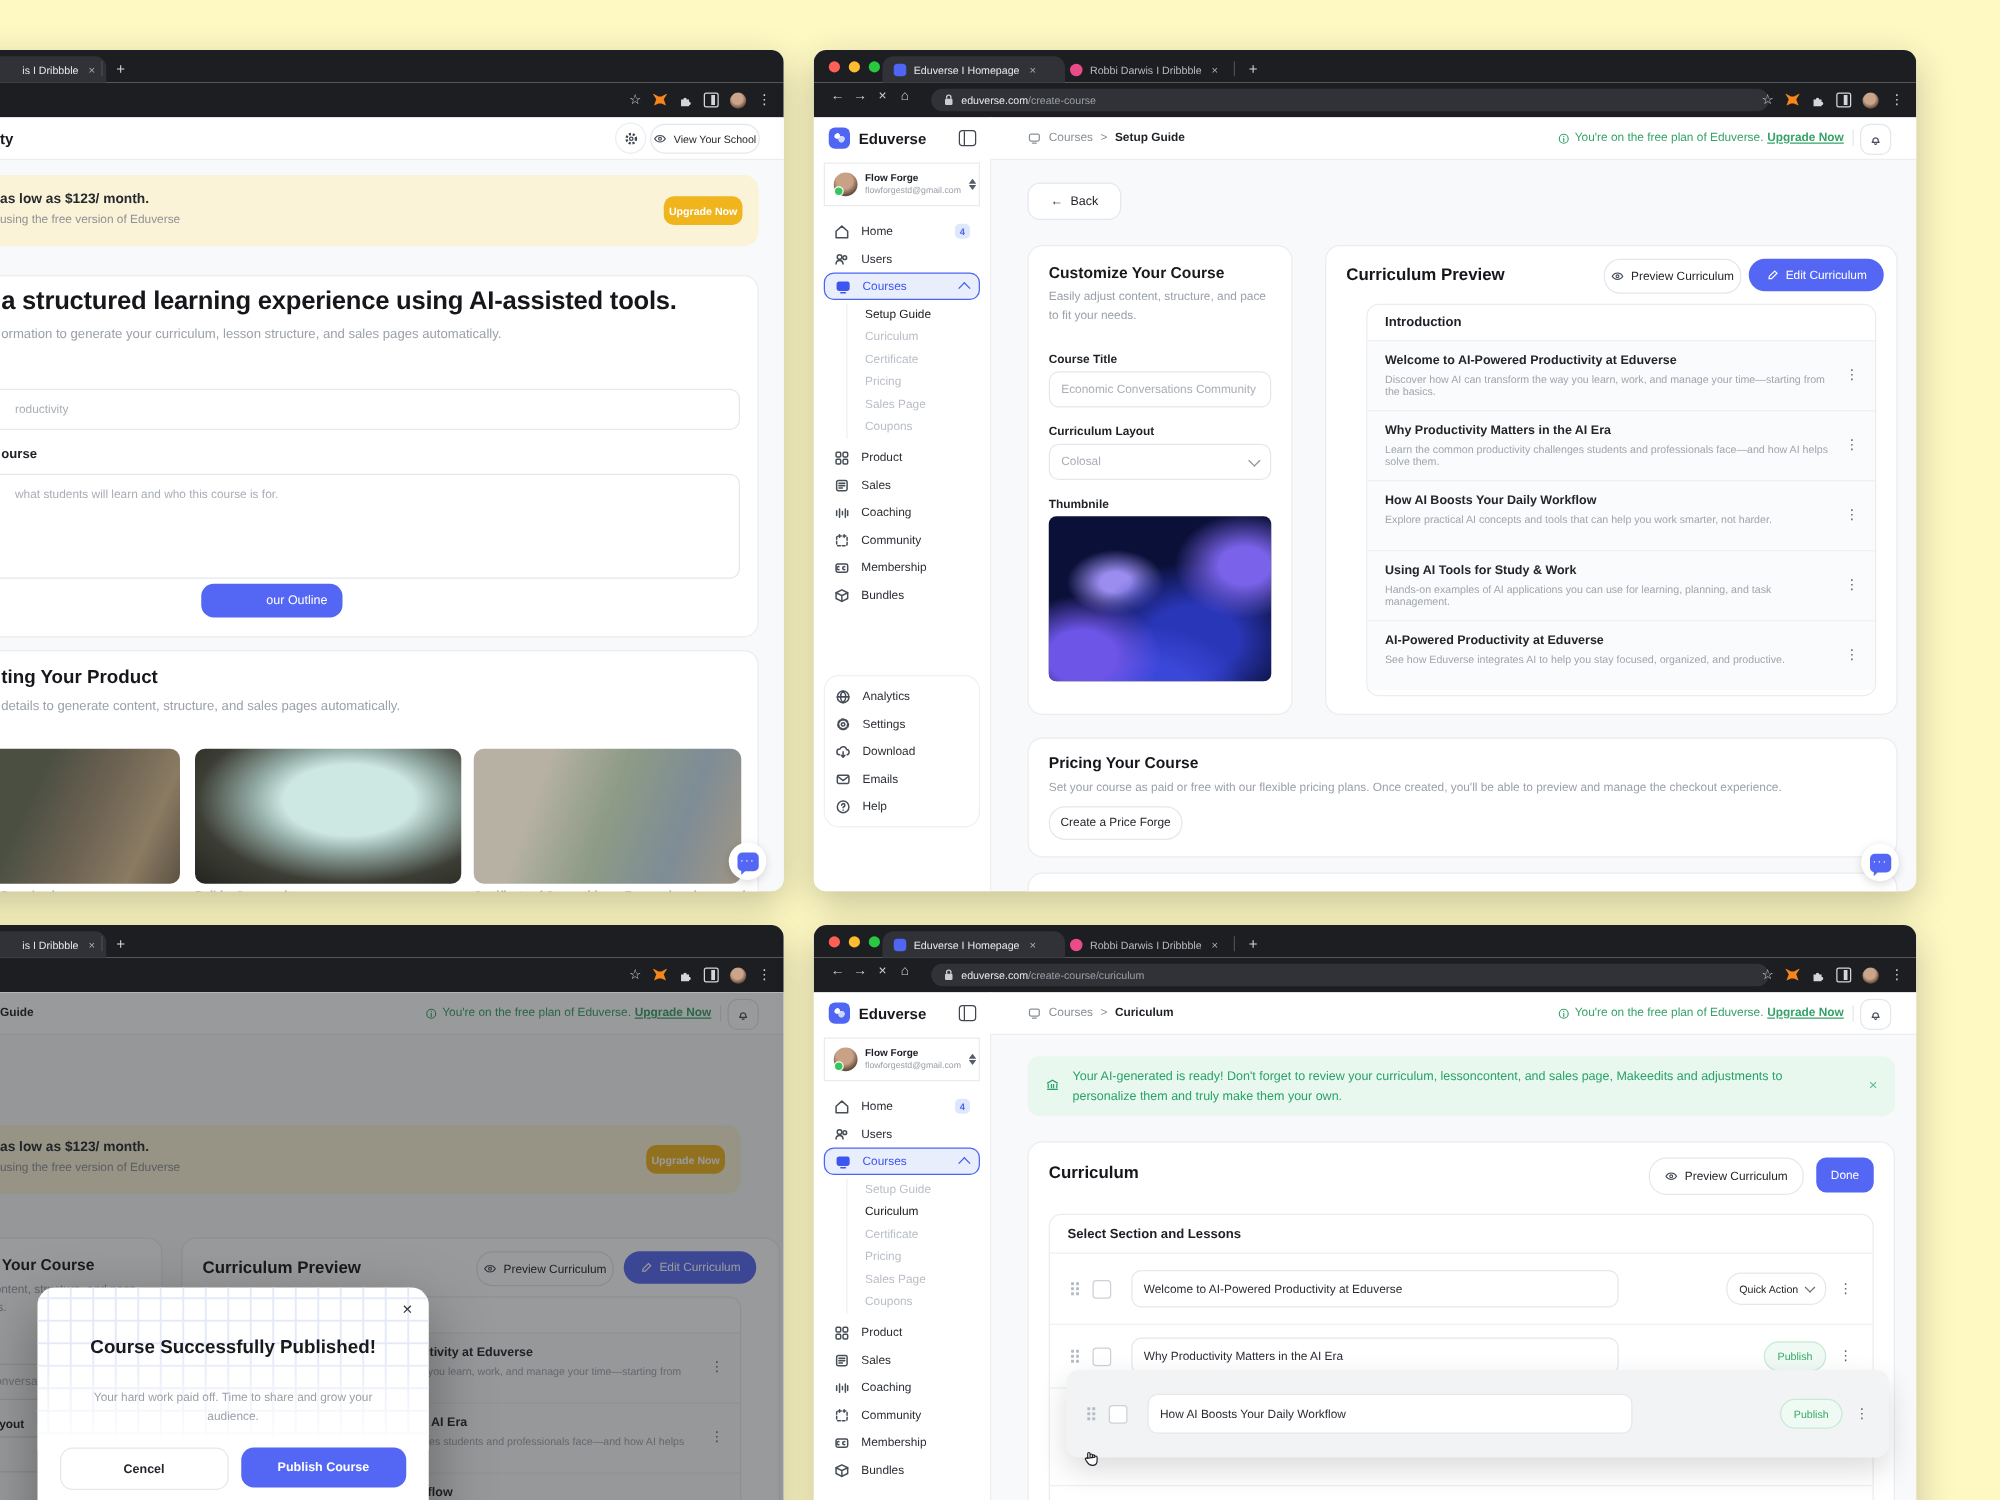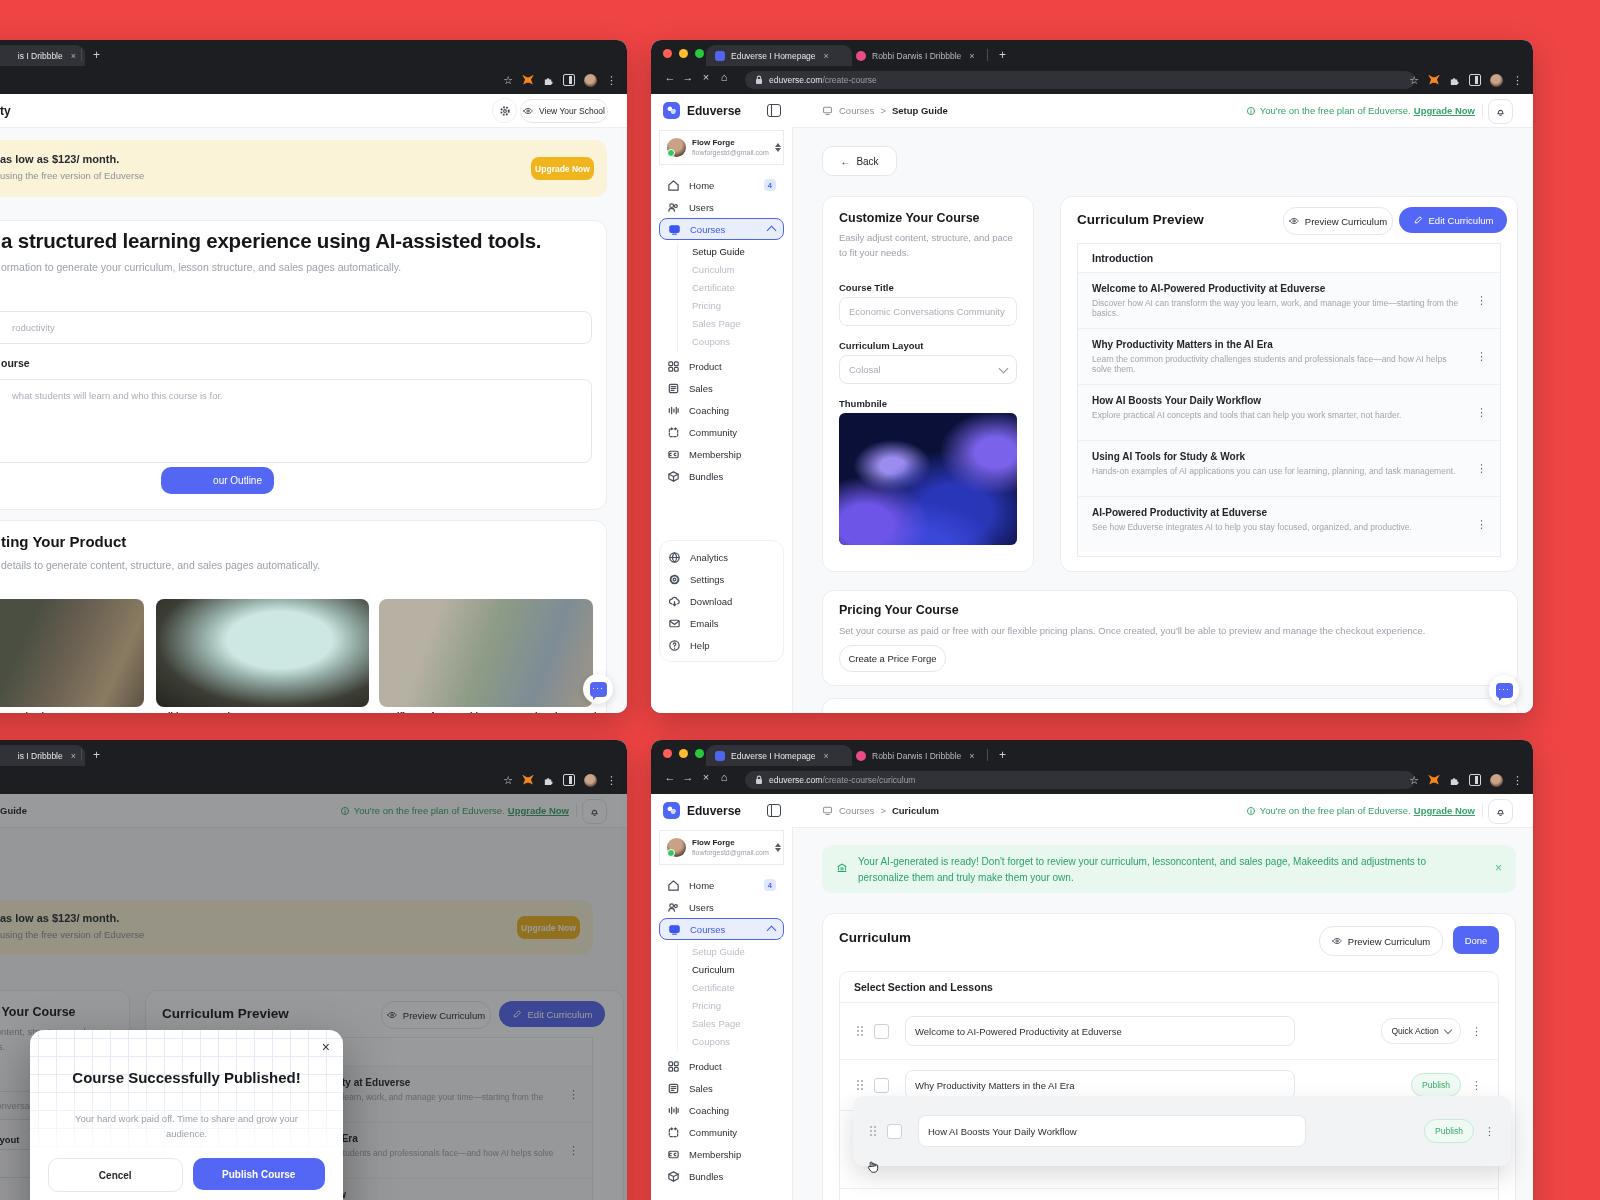--- a/index.html
+++ b/index.html
@@ -1,17 +1,17 @@
 <!DOCTYPE html>
 <html><head>
 <meta charset="utf-8">
 <style>
   html,body{margin:0;padding:0}
   body{font-family:"Liberation Sans", sans-serif;}
-  #canvas{position:relative;width:1600px;height:1200px;background:#ef4444;overflow:hidden}
+  #canvas{position:relative;width:1600px;height:1200px;background:#fef9c3;overflow:hidden}
   .win{position:absolute;background:#fff;border-radius:10px;overflow:hidden;box-shadow:0 10px 30px rgba(0,0,0,.22)}
   
   .tabstrip{position:absolute;left:0;top:0;right:0;height:26px;background:#1d1e21}
   .toolbar{position:absolute;left:0;top:26px;right:0;height:28px;background:#1d1e21}
   .lights{position:absolute;left:12px;top:9px;display:flex;gap:7px}
   .light{width:9px;height:9px;border-radius:50%}
   .tab{position:absolute;top:5px;height:21px;background:#303237;border-radius:9px 9px 0 0;display:flex;align-items:center;gap:6px;padding:0 9px;color:#e7e9ec;font-size:8.5px;white-space:nowrap}
   .tab.inactive{background:transparent;color:#b7bbc1}
   .tab .x{color:#aeb2b8;font-size:9px;margin-left:2px}
   .fav{width:10px;height:10px;border-radius:3px;flex:0 0 auto}
@@ -77,21 +77,21 @@
   .chatfab{position:absolute;width:30px;height:30px;border-radius:50%;background:#fff;box-shadow:0 2px 8px rgba(0,0,0,.15);display:flex;align-items:center;justify-content:center}
   .chatfab .bub{width:17px;height:15px;border-radius:4px;background:#5467f4;position:relative}
   .chatfab .bub:before{content:"···";position:absolute;left:0;right:0;top:1px;color:#fff;font-size:9px;text-align:center;letter-spacing:1px}
   .chatfab .bub:after{content:"";position:absolute;left:3px;bottom:-3px;border-left:4px solid #5467f4;border-bottom:4px solid transparent}
   .banner{position:absolute;background:#fbf3d8;border-radius:12px}
   .banner .b1{position:absolute;font-size:11px;font-weight:bold;color:#26292e}
   .banner .b2{position:absolute;font-size:9.5px;color:#8f9196}
   .btn-yellow{position:absolute;background:#f0b41c;color:#fff;border-radius:8px;font-size:8.5px;font-weight:bold;display:flex;align-items:center;justify-content:center}
   .dim{position:absolute;left:0;top:54px;right:0;bottom:0;background:rgba(28,30,34,.45);z-index:5}
   
-  .lessonlist{position:absolute;left:16px;right:16px;border:1px solid #ececf0;border-radius:0;overflow:hidden;background:#fff}
+  .lessonlist{position:absolute;left:32px;right:16px;border:1px solid #ececf0;border-radius:10px;overflow:hidden;background:#fff}
   .lrowhead{height:28px;display:flex;align-items:center;padding:0 14px;font-size:10.5px;font-weight:bold;color:#1d2025}
   .lrow{border-top:1px solid #eef0f2;background:#fafbfc;height:56px;position:relative;padding:10px 34px 0 14px;box-sizing:border-box}
   .lrow .t{font-size:10px;font-weight:bold;color:#22252a}
   .lrow .d{font-size:8.5px;color:#a0a5ad;margin-top:4px}
   .lrow .kebab{position:absolute;right:13px;top:22px}
   .photo{position:absolute;top:0;height:108px;border-radius:8px}
   .caption{position:absolute;top:112px;font-size:9px;font-weight:bold;color:#23262b;white-space:nowrap}
 </style>
 </head>
 <body>

